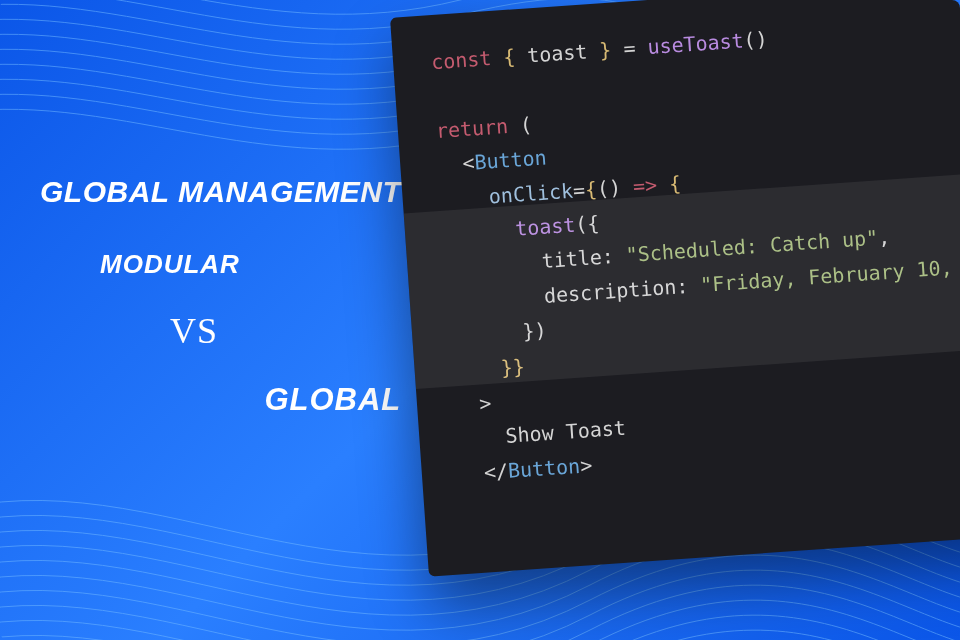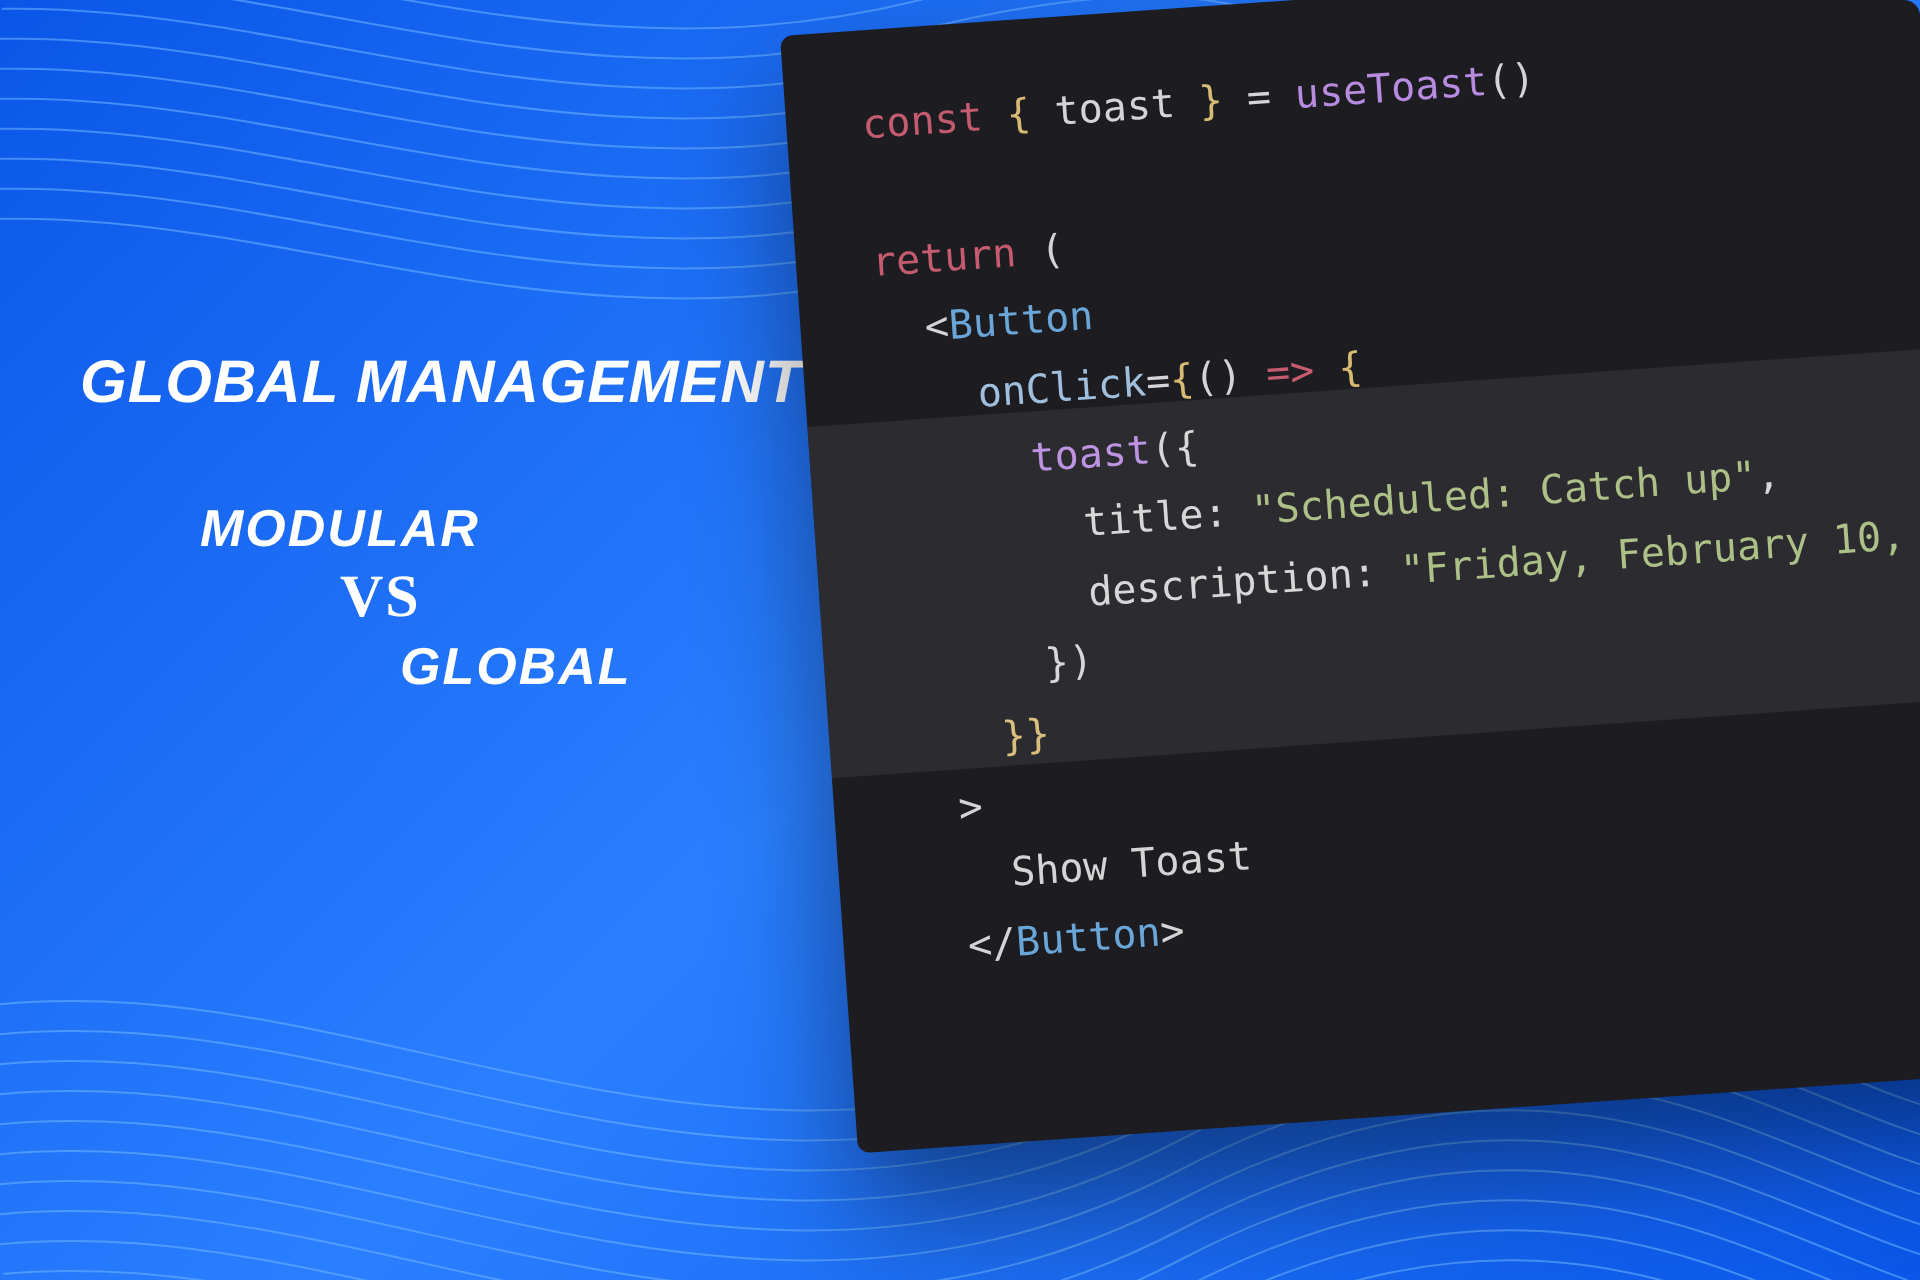--- a/index.html
+++ b/index.html
@@ -27,42 +27,43 @@
 .main-title {
   font-size: 30px;
   font-weight: 900;
   letter-spacing: 0.5px;
   font-style: italic;
   margin-bottom: 40px;
 }
 .sub-block {
   display: flex;
   flex-direction: column;
-  gap: 2px;
+  gap: 30px;
   padding-left: 60px;
 }
 .modular {
   font-size: 26px;
   font-weight: 800;
   font-style: italic;
   letter-spacing: 1px;
 }
 .vs {
   font-family: "Brush Script MT", "Comic Sans MS", cursive;
-  font-size: 30px;
-  font-weight: 700;
+  font-size: 36px;
+  font-weight: 400;
   padding-left: 70px;
   letter-spacing: 1px;
 }
 .global {
-  font-size: 26px;
+  font-size: 31px;
   font-weight: 800;
   font-style: italic;
   letter-spacing: 1px;
   padding-left: 100px;
+  text-align: right;
 }
 .code-panel {
   position: absolute;
   top: 18px;
   left: 390px;
   width: 640px;
   height: 560px;
   background: #1c1c21;
   border-radius: 6px;
   transform: rotate(-4deg);

